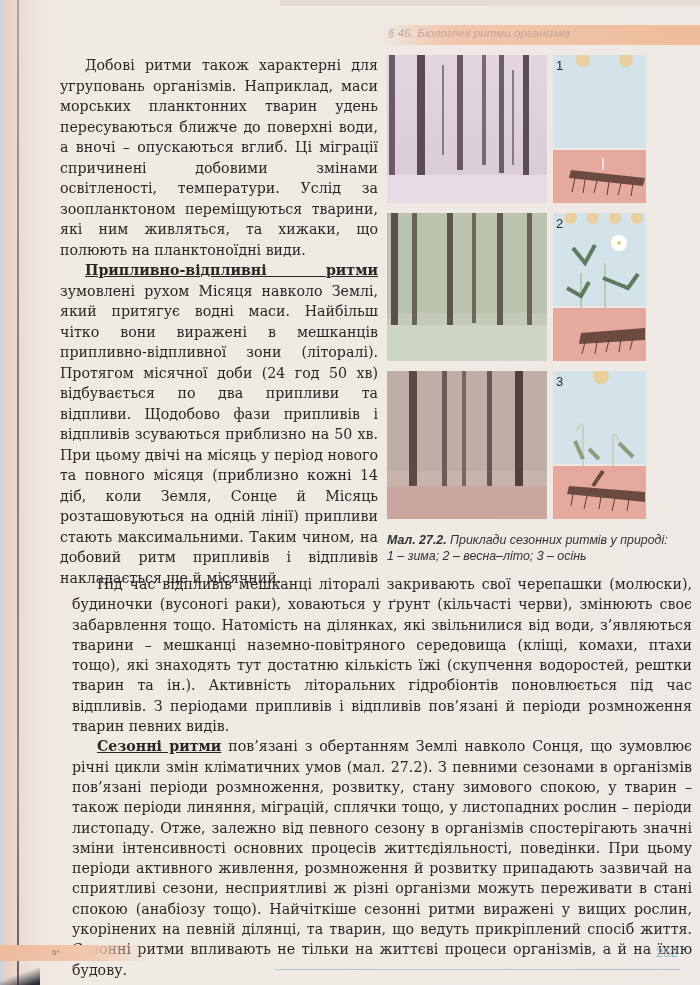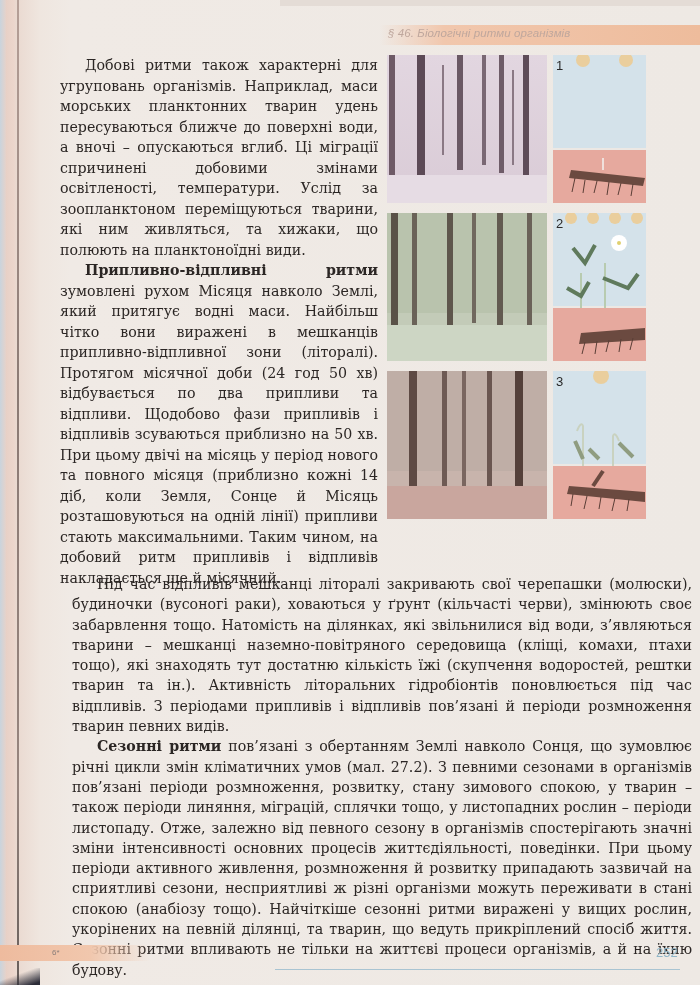--- a/index.html
+++ b/index.html
@@ -34,21 +34,21 @@
       position: absolute; left: 388px; top: 27px;
       font-family: "Liberation Sans", sans-serif; font-style: italic;
       font-size: 11.5px; color: #bfa79d; letter-spacing: .1px; white-space: nowrap;
     }
     .col-text {
       position: absolute; left: 60px; top: 55px; width: 318px;
       font-size: 14.2px; line-height: 20.5px; text-align: justify;
     }
     .col-text p, .full-text p { margin: 0; }
     .indent { text-indent: 25px; }
-    .bold { font-weight: bold; }
+    .bold { font-weight: bold; text-decoration: underline; }
     .full-text {
       position: absolute; left: 60px; top: 574px; width: 620px;
       font-size: 14.2px; line-height: 20.3px; text-align: justify; margin-left: 12px;
     }
     .figure {
       position: absolute; left: 387px; top: 55px; width: 259px;
     }
     .fig-row {
       position: relative; height: 150px; margin-bottom: 8px;
     }
@@ -213,20 +213,21 @@
         <svg style="position:absolute;left:0;top:95px" width="93" height="53">
           <path d="M16 20 L92 26 L92 36 L14 28 Z" fill="#6b4a40"></path>
           <path d="M40 20 L50 5" stroke="#6b4a40" stroke-width="4"></path>
           <path d="M20 28 l-2 12 M34 30 l-3 13 M48 31 l-2 12 M62 32 l-3 13 M76 33 l-2 12" stroke="#5a3e36" stroke-width="1"></path>
         </svg>
         <span class="panel-num">3</span>
       </div>
     </div>
   </div>
 
+  <div class="caption"><span class="cap-label">Мал. 27.2.</span><span> Приклади сезонних ритмів у природі: 1 – зима; 2 – весна–літо; 3 – осінь</span></div>
 
   <div class="full-text">
     <p class="indent">Під час відпливів мешканці літоралі закривають свої черепашки (молюски), будиночки (вусоногі раки), ховаються у ґрунт (кільчасті черви), змінюють своє забарвлення тощо. Натомість на ділянках, які звільнилися від води, з’являються тварини – мешканці наземно-повітряного середовища (кліщі, комахи, птахи тощо), які знаходять тут достатню кількість їжі (скупчення водоростей, рештки тварин та ін.). Активність літоральних гідробіонтів поновлюється під час відпливів. З періодами припливів і відпливів пов’язані й періоди розмноження тварин певних видів.</p>
     <p class="indent"><span class="bold">Сезонні ритми</span><span> пов’язані з обертанням Землі навколо Сонця, що зумовлює річні цикли змін кліматичних умов (мал. 27.2). З певними сезонами в організмів пов’язані періоди розмноження, розвитку, стану зимового спокою, у тварин – також періоди линяння, міграцій, сплячки тощо, у листопадних рослин – періоди листопаду. Отже, залежно від певного сезону в організмів спостерігають значні зміни інтенсивності основних процесів життєдіяльності, поведінки. При цьому періоди активного живлення, розмноження й розвитку припадають зазвичай на сприятливі сезони, несприятливі ж різні організми можуть переживати в стані спокою (анабіозу тощо). Найчіткіше сезонні ритми виражені у вищих рослин, укорінених на певній ділянці, та тварин, що ведуть прикріплений спосіб життя. Сезонні ритми впливають не тільки на життєві процеси організмів, а й на їхню будову.</span></p>
   </div>
 
   <div class="footer-bar"></div>
   <div class="footer-mark">6*</div>
   <div class="page-number">252</div>
   <div class="footer-line"></div>

